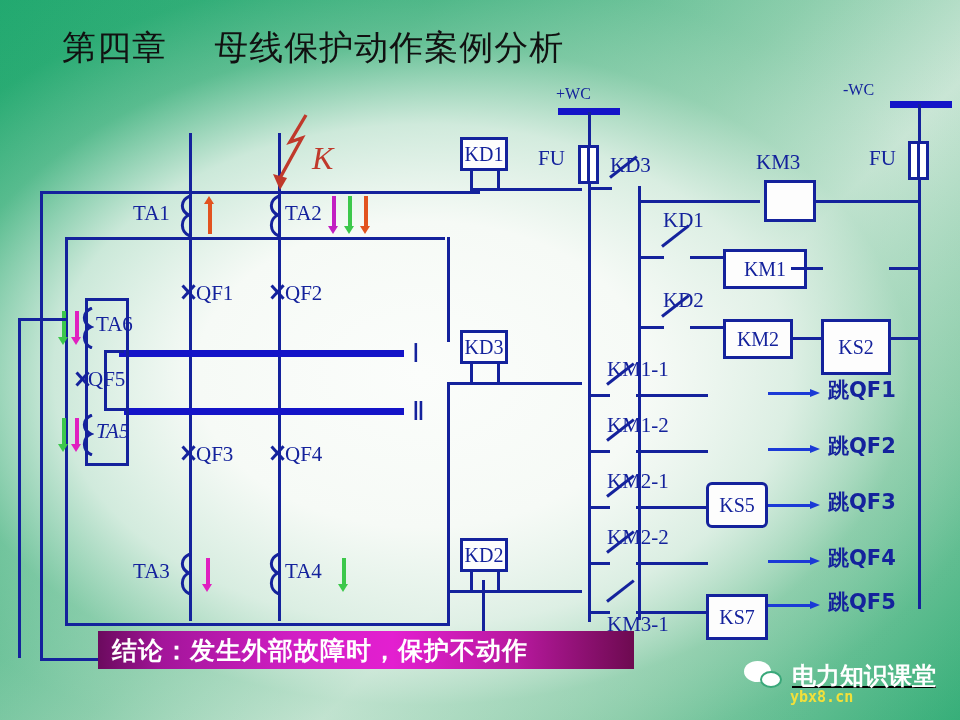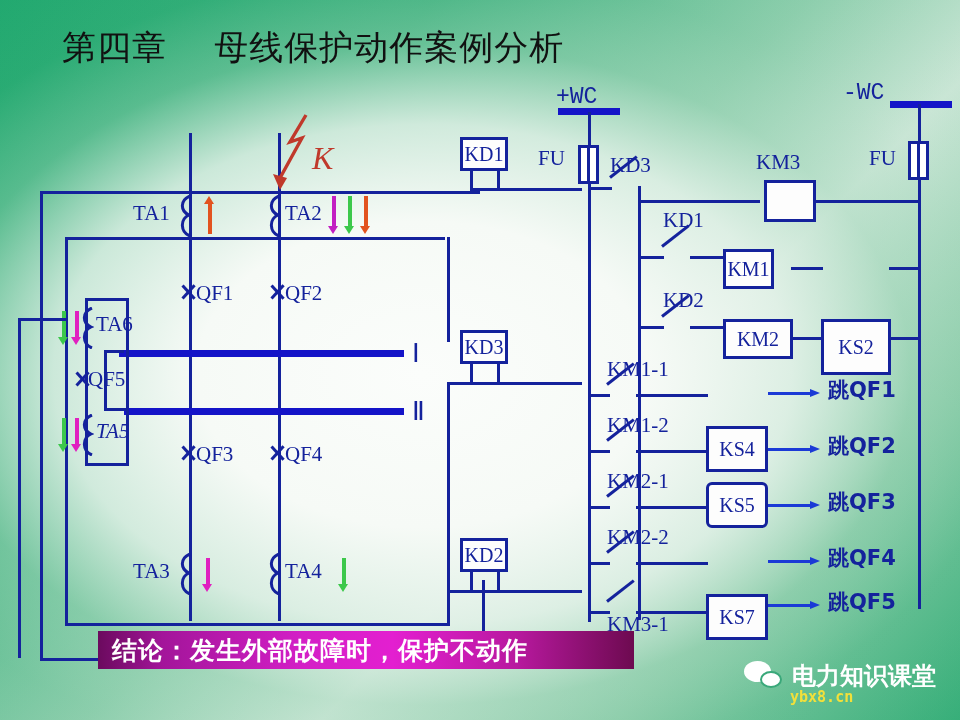--- a/index.html
+++ b/index.html
@@ -28,21 +28,21 @@
   .hw { height: 3px; }
   .vw { width: 3px; }
   .busbar { background: #1414c8; height: 7px; }
 
   
   .lbl {
     color: #14229c; font-size: 21px; line-height: 1;
     font-family: "Liberation Serif", serif; white-space: nowrap;
   }
   .lbl.cn { font-family: "DejaVu Sans", sans-serif; font-weight: bold; font-size: 21px; color: #14229c; }
-  .lbl.big { font-size: 23px; font-family: Liberation Mono, monospace; }
+  .lbl.big { font-size: 16px; }
   .romanl { color: #14229c; font-size: 26px; font-family: "Liberation Serif", serif; }
 
   
   .box {
     border: 3px solid #14229c; background: #fdfdfd;
     display: flex; align-items: center; justify-content: center;
     color: #14229c; font-size: 20px; font-family: "Liberation Serif", serif;
   }
   .box.empty { color: transparent; }
   .fuse { border: 3px solid #14229c; background: #fff; }
@@ -95,21 +95,21 @@
   
   #conclusion {
     left: 98px; top: 631px; width: 536px; height: 38px;
     background: linear-gradient(90deg,#6b0a5e 0%, #a3159a 12%, #d31fc6 38%, #e31fd0 55%, #b8199f 78%, #6d0a50 100%);
     color: #ffffff; font-size: 25px; font-weight: bold;
     font-family: "DejaVu Sans", sans-serif;
     display:flex; align-items:center; padding-left: 14px; letter-spacing:1px;
   }
 
   
-  #wm { left: 744px; top: 660px; display:flex; align-items:center; gap:8px; }
+  #wm { left: 744px; top: 660px; display:flex; align-items:center; gap:8px;text-decoration:underline; }
   #wm .bub { position:relative; width:40px; height:30px; }
   #wm .bub .b1 { position:absolute; left:0; top:0; width:27px; height:21px;
                  background:#fff; border-radius:50%; }
   #wm .bub .b2 { position:absolute; left:16px; top:10px; width:22px; height:17px;
                  background:#fff; border-radius:50%; border:2px solid #3aa87a; }
   #wm .wt { color:#fff; font-size:24px; font-weight:bold; font-family:"DejaVu Sans",sans-serif; }
   #wmurl { left: 790px; top: 688px; color:#f2e03a; font-size:15px;
            font-family:"DejaVu Sans Mono", monospace; font-weight:bold; }
 </style>
 </head>
@@ -293,21 +293,21 @@
   <div class="abs box empty" style="left:764px; top:180px; width:52px; height:42px;"></div>
   <div class="abs wire hw" style="left:814px; top:200px; width:106px;"></div>
 
   <div class="abs lbl" style="left:663px; top:210px;">KD1</div>
   <div class="abs sw" style="left:660px; top:245px; width:42px;">
     <div class="blade" style="left:2px; width:34px;"></div>
   </div>
   <div class="abs wire hw" style="left:638px; top:256px; width:26px;"></div>
   <div class="abs wire hw" style="left:690px; top:256px; width:34px;"></div>
 
-  <div class="abs box" style="left:723px; top:249px; width:51px; height:40px;">KM1</div>
+  <div class="abs box" style="left:723px; top:249px; width:84px; height:40px;">KM1</div>
   <div class="abs wire hw" style="left:791px; top:267px; width:32px;"></div>
   <div class="abs wire hw" style="left:889px; top:267px; width:31px;"></div>
 
   <div class="abs lbl" style="left:663px; top:290px;">KD2</div>
   <div class="abs sw" style="left:660px; top:315px; width:42px;">
     <div class="blade" style="left:2px; width:34px;"></div>
   </div>
   <div class="abs wire hw" style="left:638px; top:326px; width:26px;"></div>
   <div class="abs wire hw" style="left:690px; top:326px; width:34px;"></div>
 
@@ -327,21 +327,20 @@
       <div class="hd"></div>
   </div>
   <div class="abs lbl cn" style="left:828px; top:380px;">跳QF1</div>
 
   <div class="abs lbl" style="left:607px; top:415px;">KM1-2</div>
   <div class="abs sw" style="left:605px; top:439px; width:42px;">
     <div class="blade" style="left:2px; width:34px;"></div>
   </div>
   <div class="abs wire hw" style="left:588px; top:450px; width:22px;"></div>
   <div class="abs wire hw" style="left:636px; top:450px; width:72px;"></div>
-  <div class="abs box" style="left:706px; top:426px; width:62px; height:46px;">KS4</div>
   <div class="abs trip" style="left:768px; top:445px; width:52px;">
     <div class="sh" style="right:10px;"></div>
       <div class="hd"></div>
   </div>
   <div class="abs lbl cn" style="left:828px; top:436px;">跳QF2</div>
 
   <div class="abs lbl" style="left:607px; top:471px;">KM2-1</div>
   <div class="abs sw" style="left:605px; top:495px; width:42px;">
     <div class="blade" style="left:2px; width:34px;"></div>
   </div>

